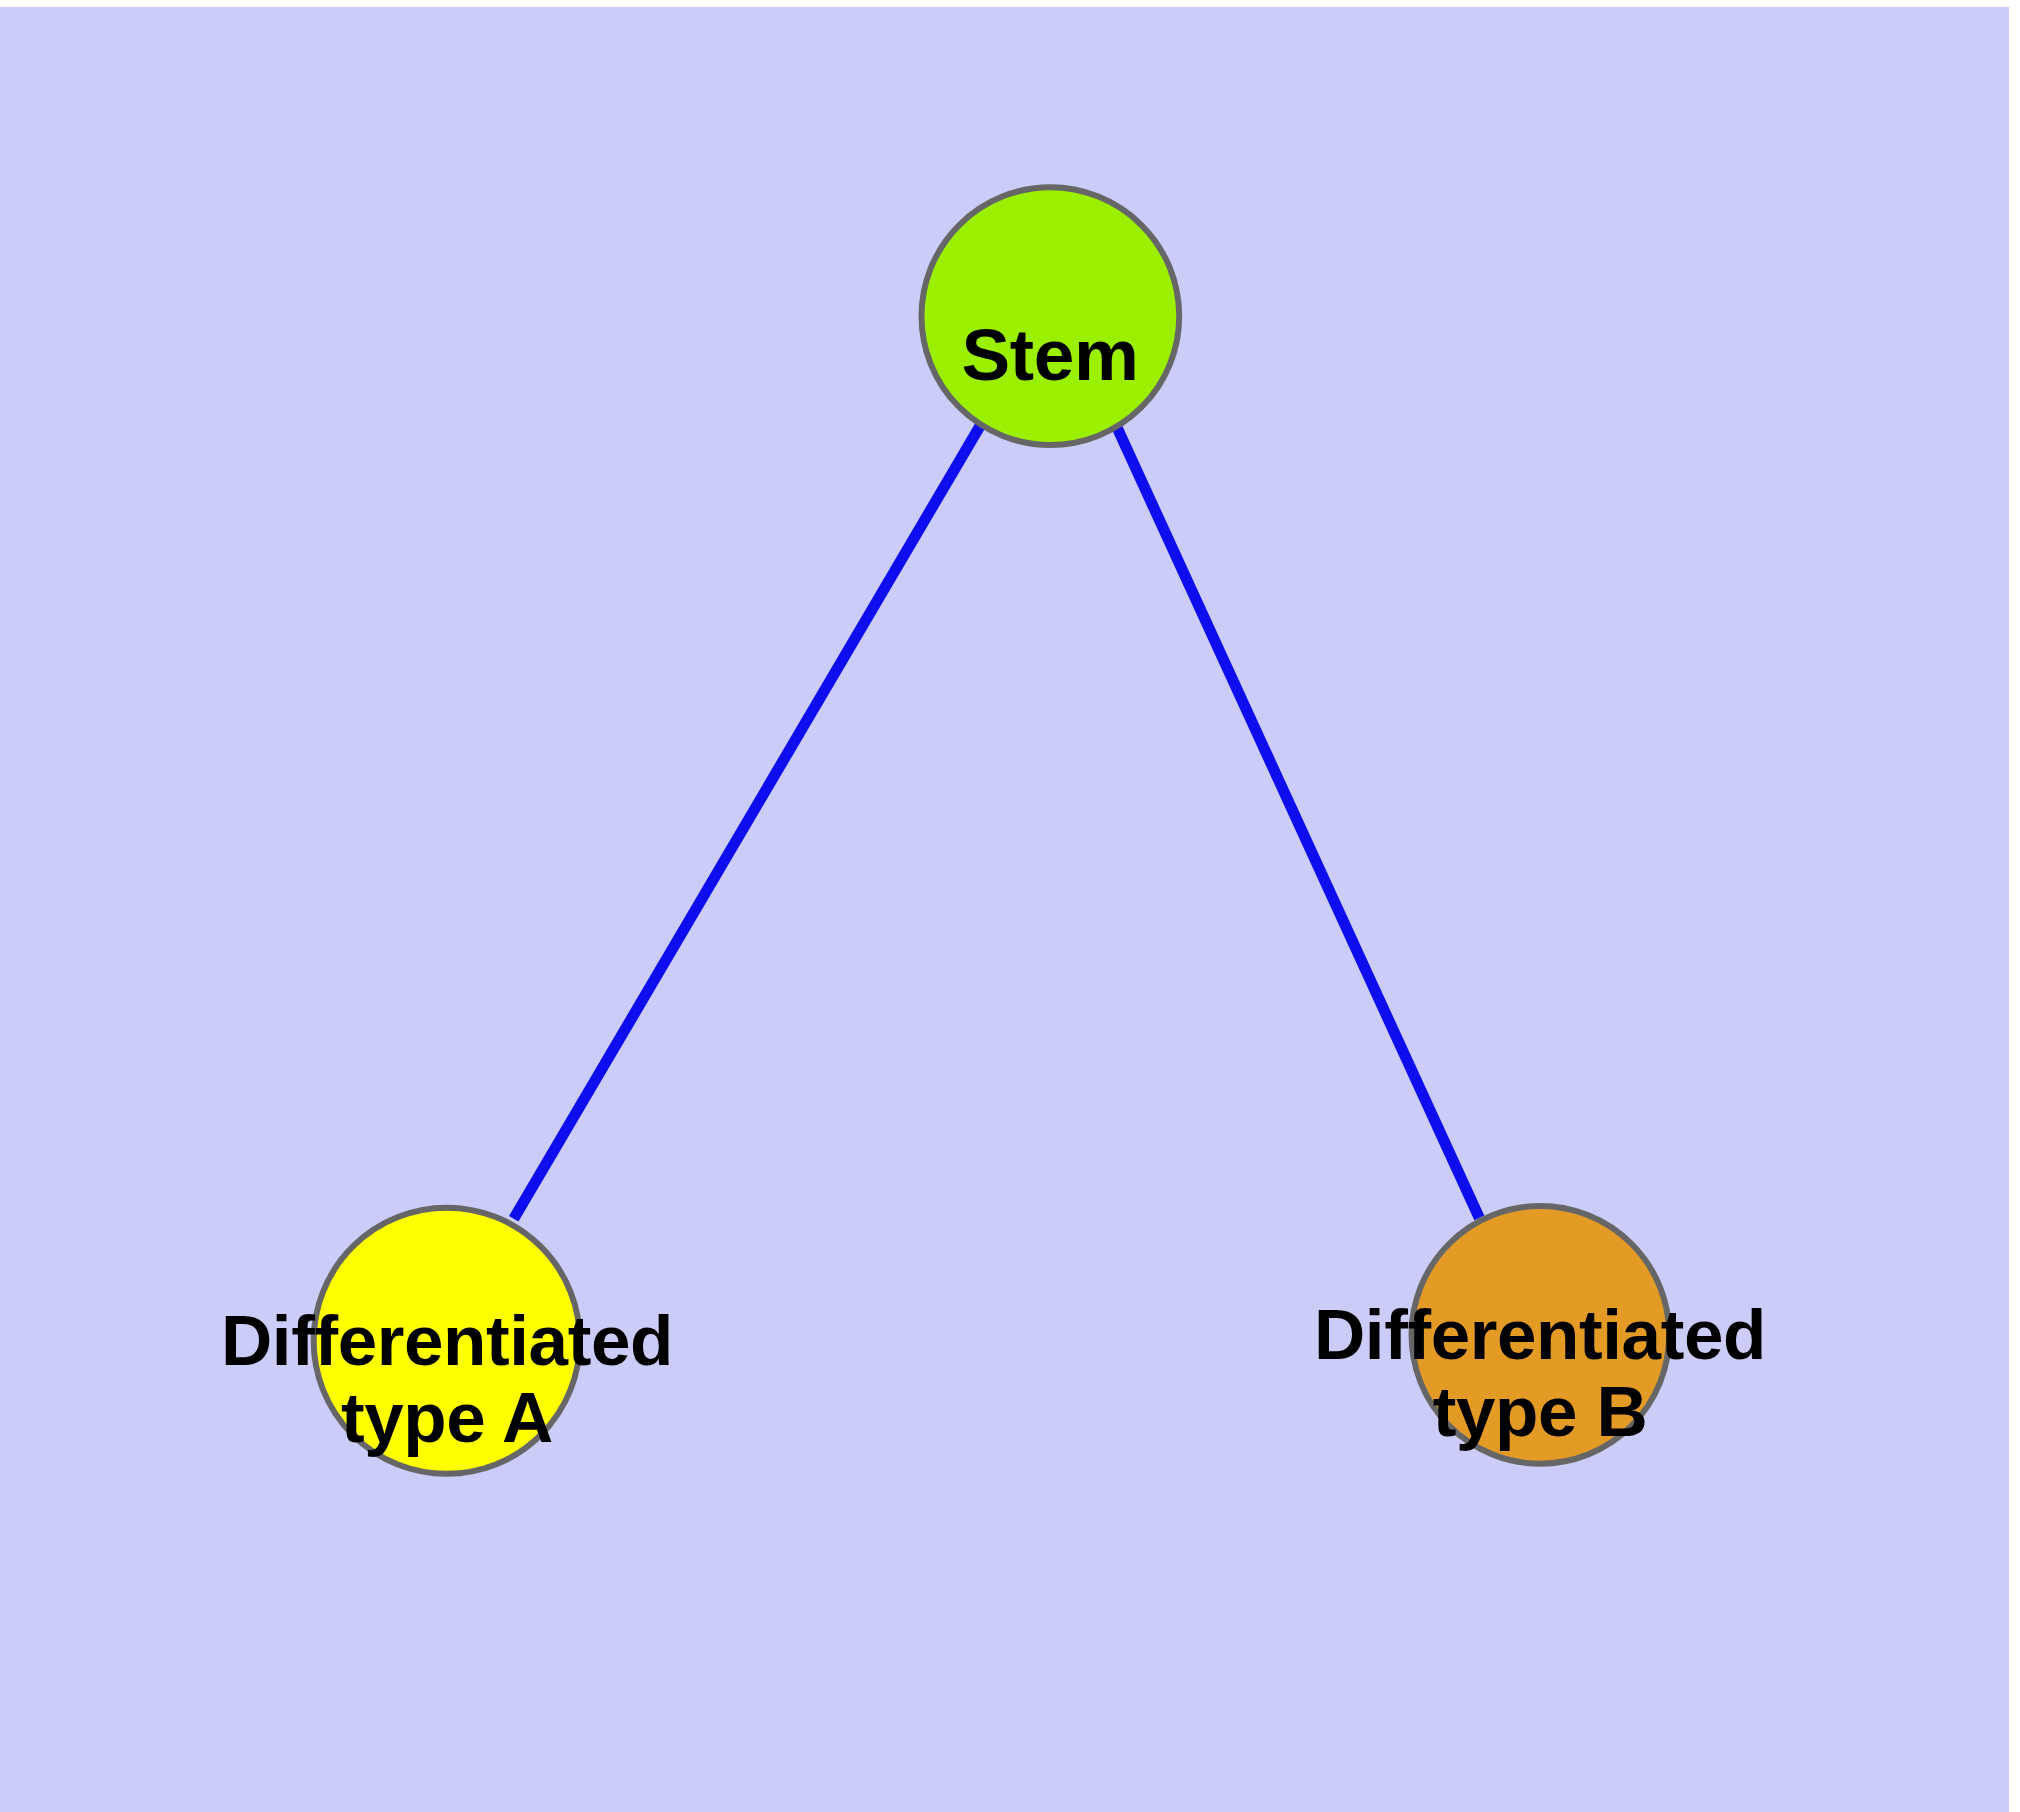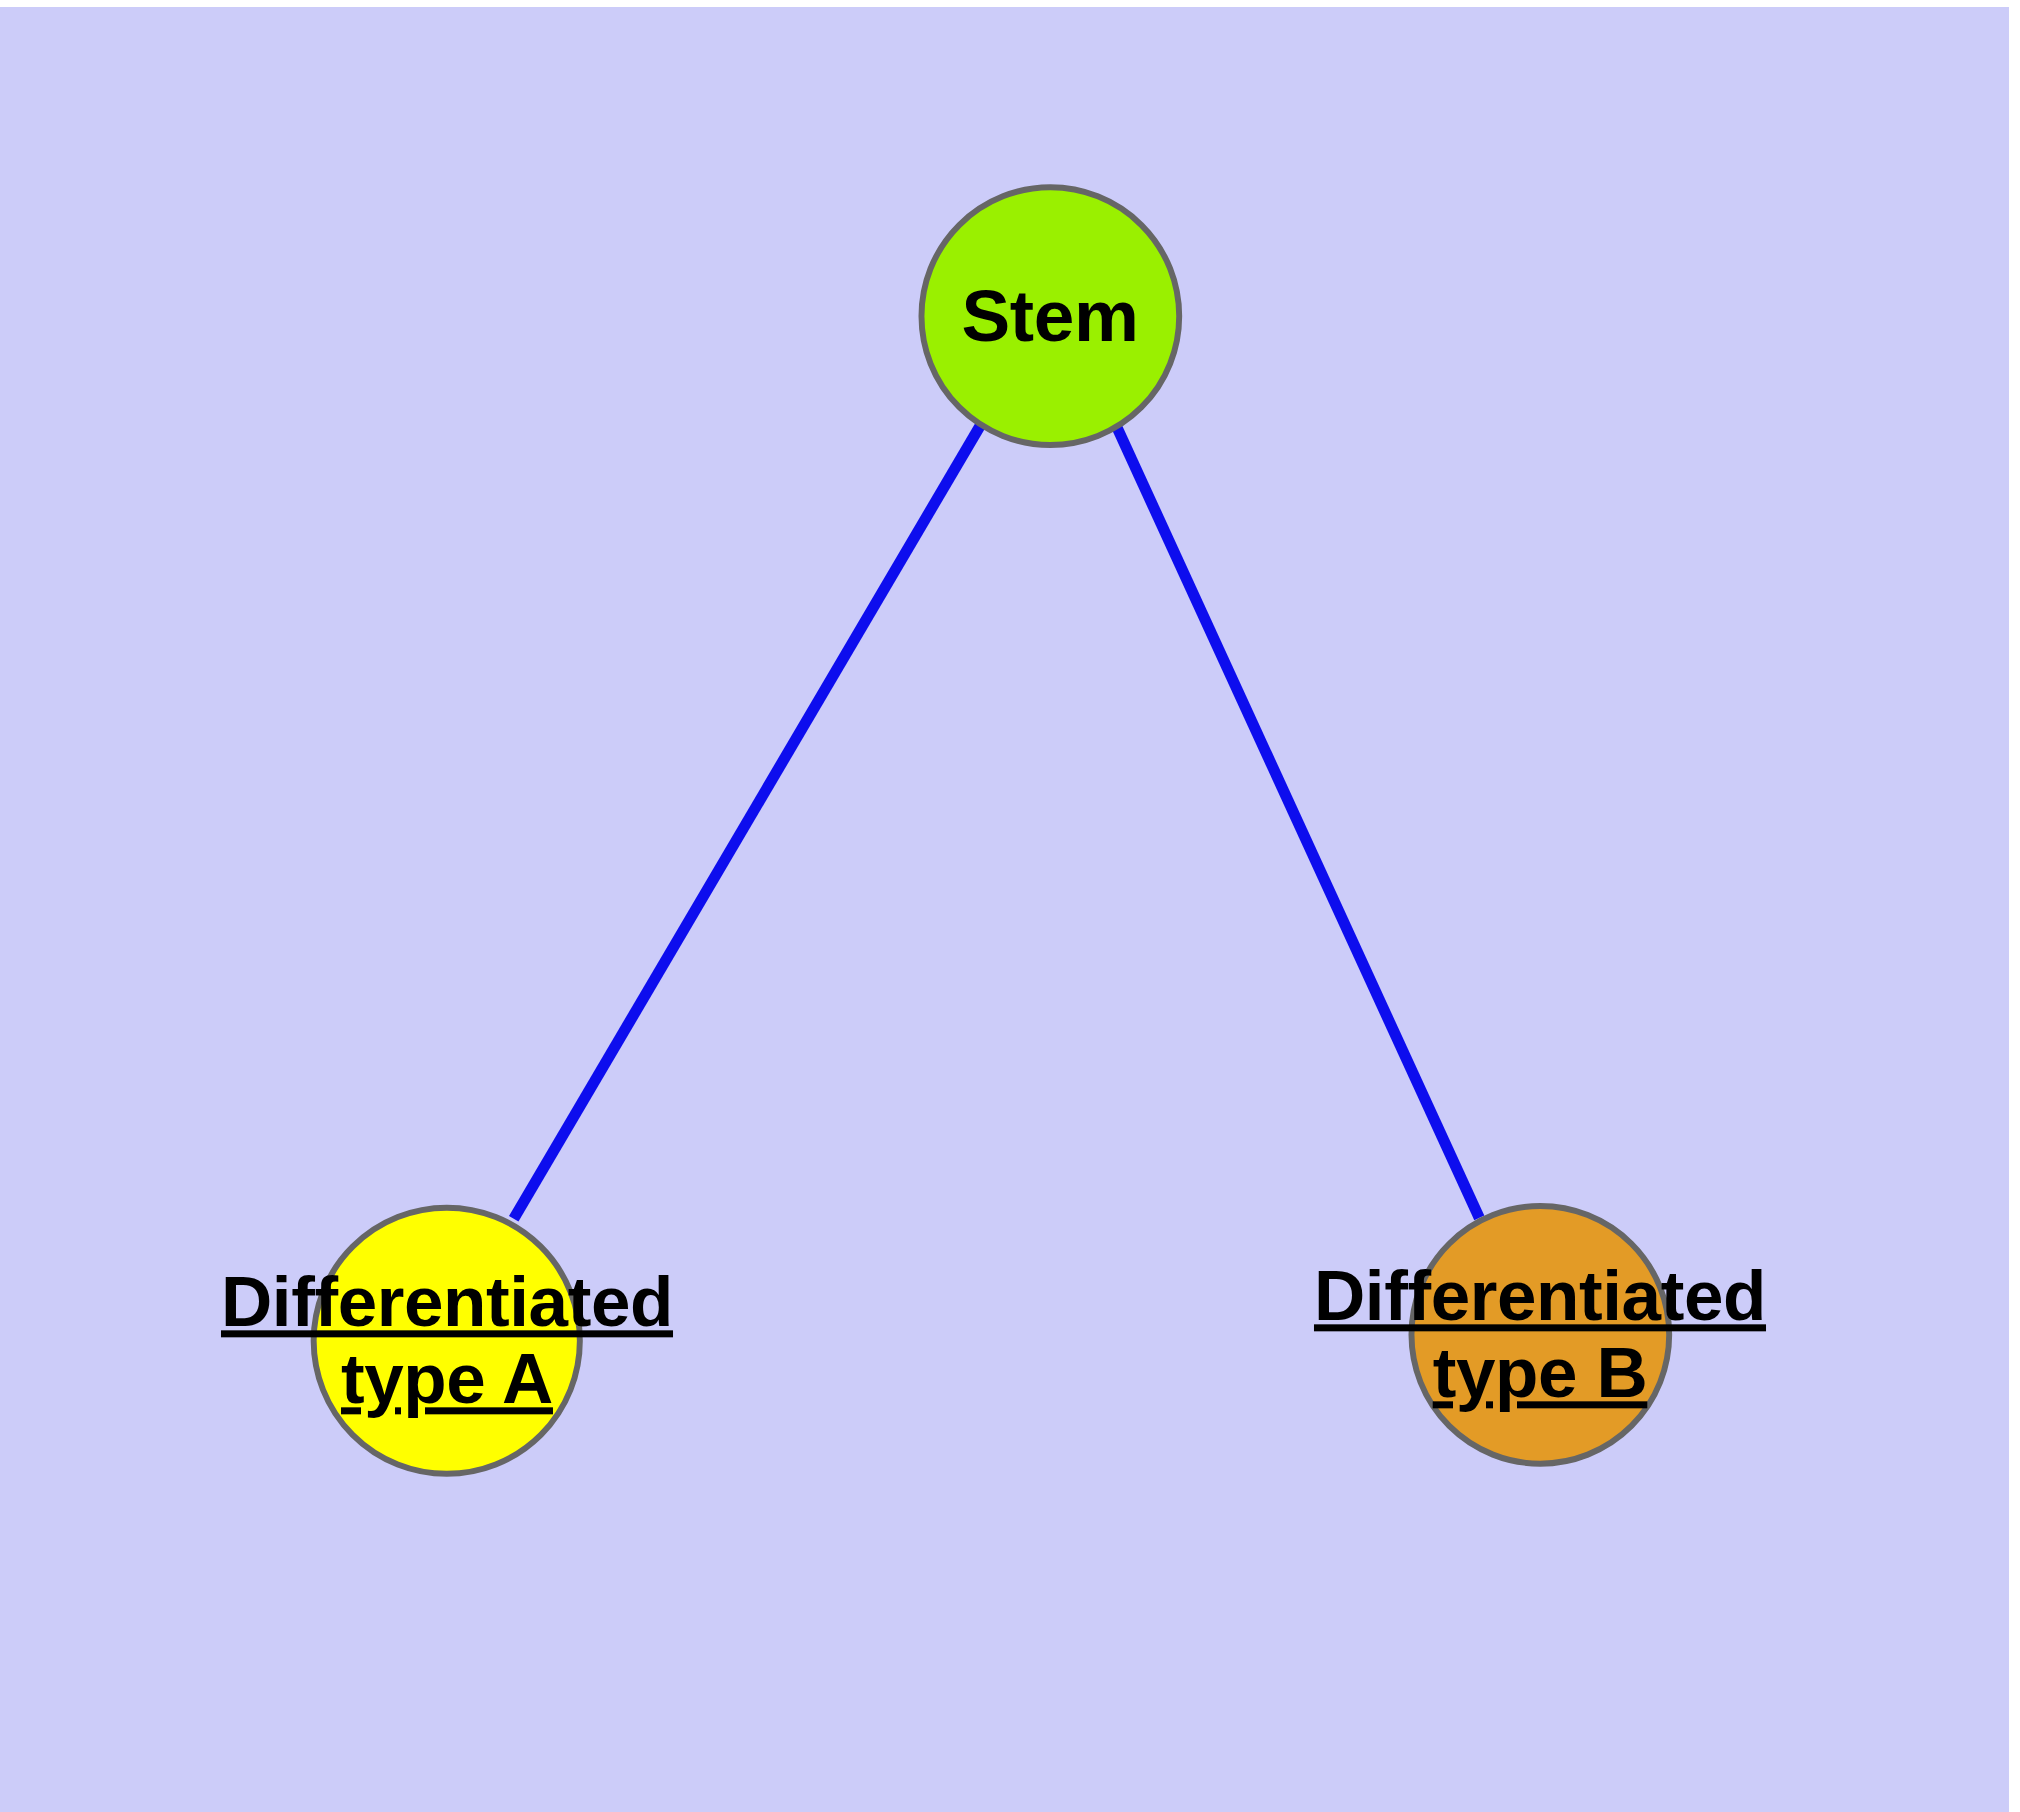--- a/index.html
+++ b/index.html
@@ -42,27 +42,27 @@
   .node-label {
     position: absolute;
     color: #000000;
     font-weight: bold;
     text-align: center;
     line-height: 1.08;
     white-space: pre;
     letter-spacing: -0.4px;
     pointer-events: none;
     transform: translate(-50%, -50%);
+    margin-top: 39px;
   }
   .label-root {
     font-size: 73px;
   }
   .label-leaf {
     font-size: 71px;
-    text-decoration: underline;
   }
 </style>
 </head>
 <body>
 
 <div id="canvas" style="width: 2021px; height: 1812px; background: rgb(255, 255, 255);">
 
   <div id="plot-area" style="background: rgb(204, 204, 249);"></div>
 
   <svg id="graph-svg" viewBox="0 0 2384 2138" preserveAspectRatio="none">

